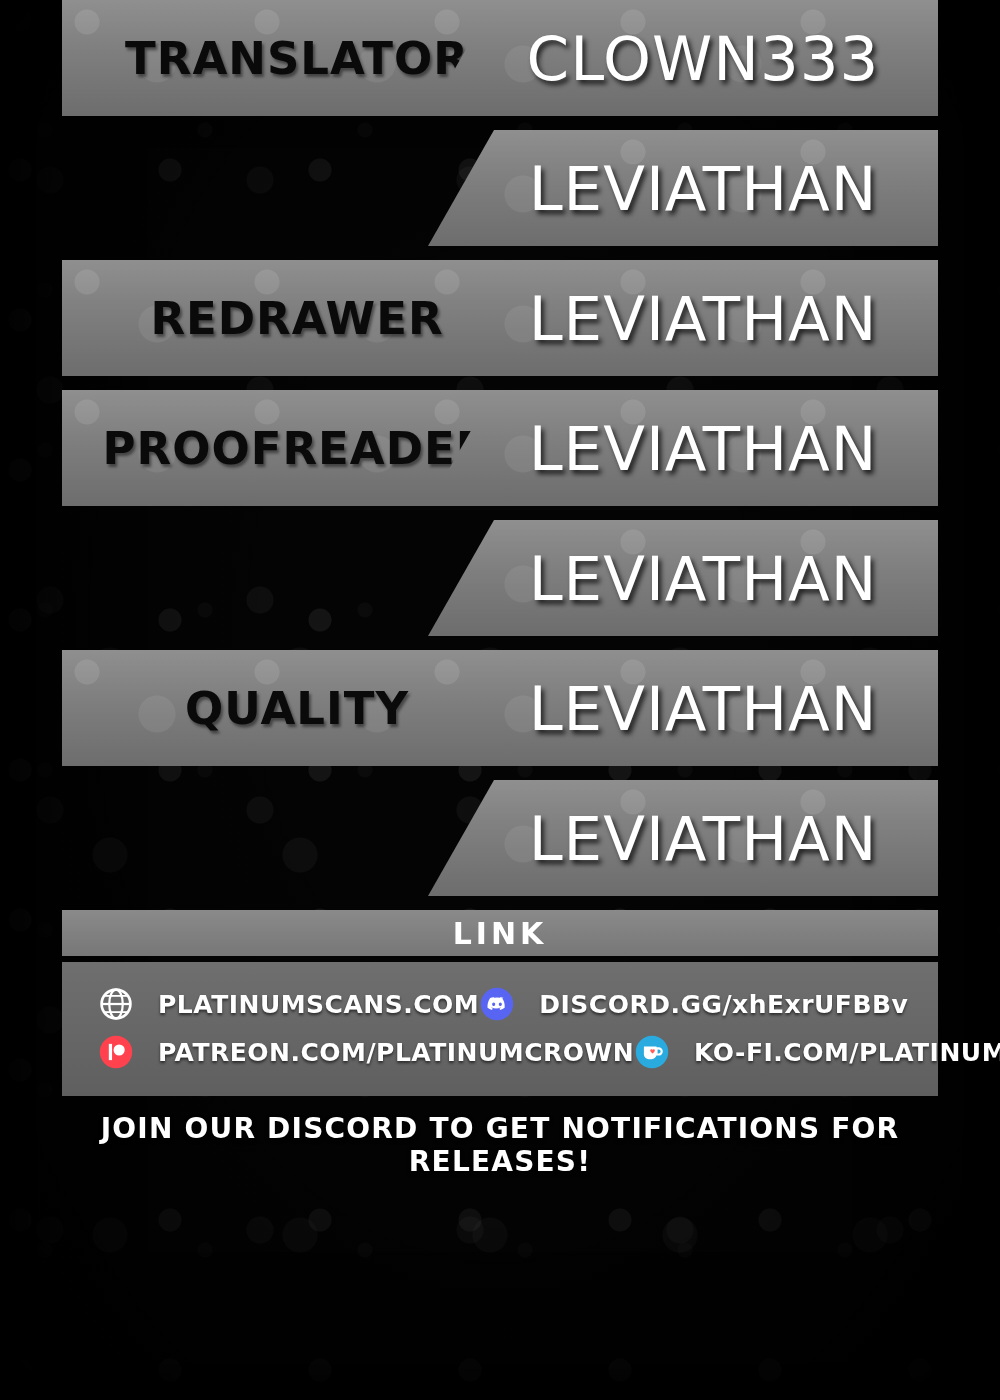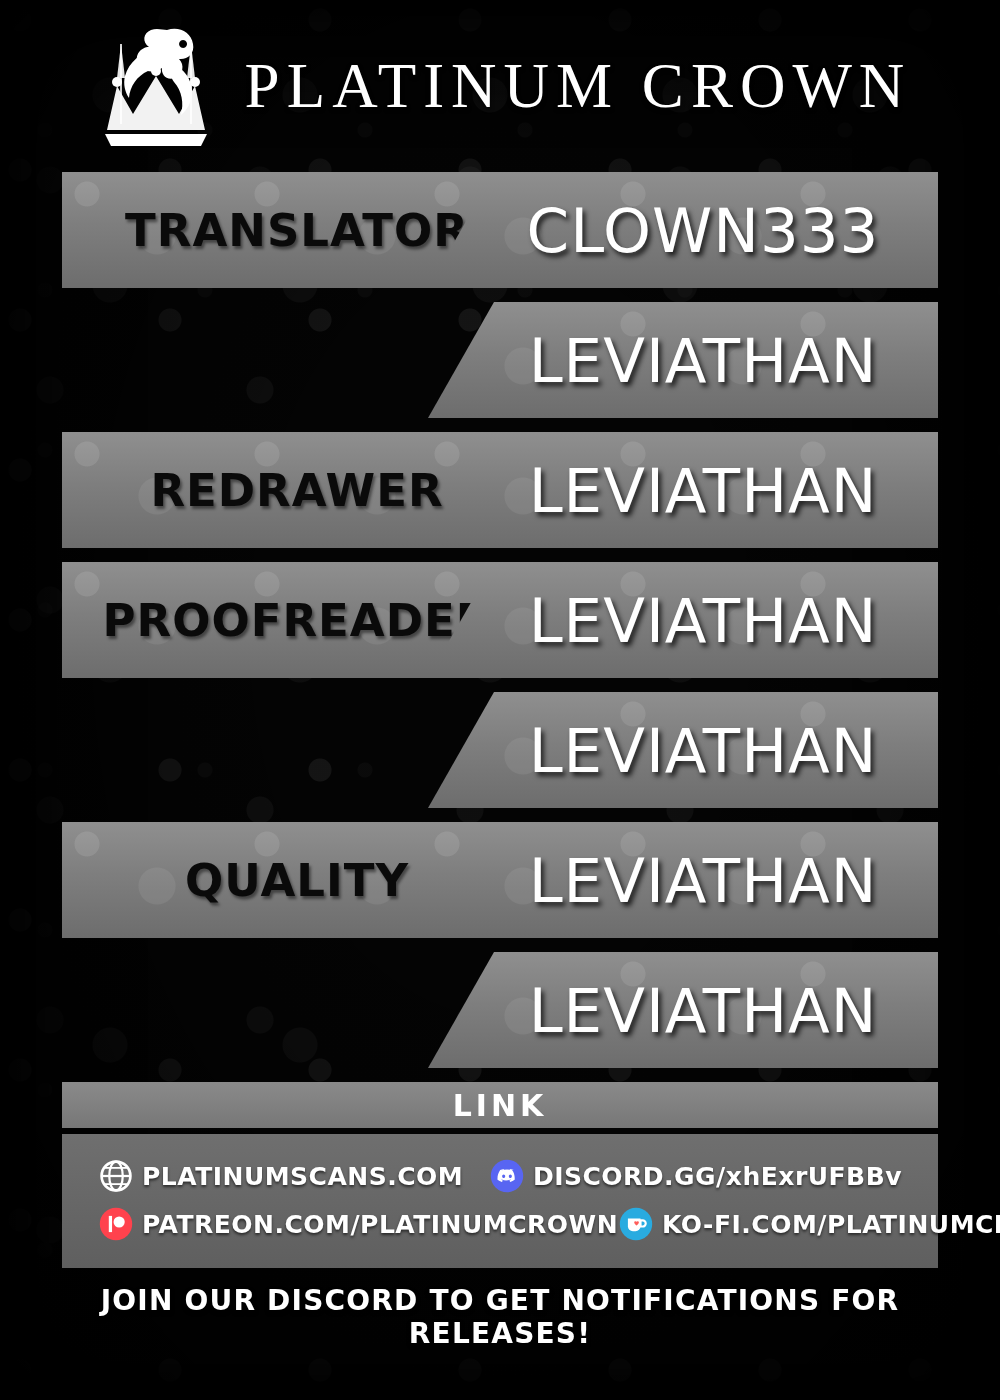--- a/index.html
+++ b/index.html
@@ -170,21 +170,21 @@
   }
   .links-row {
     display: flex;
     align-items: center;
     justify-content: space-between;
     padding: 6px 14px;
   }
   .link-item {
     display: flex;
     align-items: center;
-    gap: 8px;
+    gap: 24px;
   }
   .link-text {
     color: #ffffff;
     font-family: "DejaVu Sans", sans-serif;
     font-weight: 700;
     font-size: 25px;
     letter-spacing: 0.5px;
     white-space: nowrap;
     text-shadow: 0 2px 3px rgba(0,0,0,0.6);
   }
@@ -209,42 +209,20 @@
 </style>
 </head>
 <body>
 
 <div id="page">
 
   <div class="bg-dots"></div>
   <div class="bg-vignette"></div>
   <div class="bg-edge"></div>
 
-  <div class="header">
-    <svg class="logo-mark" viewBox="0 0 150 150" aria-hidden="true">
-      <g fill="#ffffff">
-
-        <path d="M24 120 L126 120 L120 132 L30 132 Z"></path>
-        <path d="M26 116 L36 72 L52 100 L75 62 L98 100 L114 72 L124 116 Z" opacity="0.95"></path>
-        <circle cx="36" cy="68" r="5"></circle>
-        <circle cx="75" cy="57" r="5"></circle>
-        <circle cx="114" cy="68" r="5"></circle>
-
-        <path d="M44 64 L40 30 L36 64 Z" opacity="0.9"></path>
-        <path d="M106 64 L110 30 L114 64 Z" opacity="0.9"></path>
-        <rect x="39" y="30" width="2" height="80" opacity="0.8"></rect>
-        <rect x="109" y="30" width="2" height="80" opacity="0.8"></rect>
-
-        <path d="M86 16 c12 -4 24 2 26 14 c2 10 -6 16 -14 15 c6 6 4 16 -4 19 c-9 3 -14 -4 -13 -10 c-8 6 -20 4 -24 -4 c-4 -9 3 -17 11 -17 c-7 -5 -6 -14 2 -17 c6 -2 12 0 16 0 z m16 10 a4 4 0 1 0 0.1 0 z"></path>
-        <path d="M74 36 c-14 2 -26 12 -30 26 c-2 8 0 16 4 22 c1 -12 8 -22 19 -27 c8 -4 14 -11 14 -19 z"></path>
-        <path d="M96 52 c10 6 16 17 15 29 c-1 8 -5 15 -11 20 c3 -12 1 -24 -7 -33 c-4 -5 -4 -11 3 -16 z"></path>
-      </g>
-    </svg>
-    <div class="brand-title">PLATINUM CROWN</div>
-  </div>
 
   <div class="credits">
 
     <div class="credit-row">
       <div class="slab slab-left">
         <span class="role-label">TRANSLATOR</span>
       </div>
       <div class="slab slab-right">
         <span class="person-name">CLOWN333</span>
       </div>

